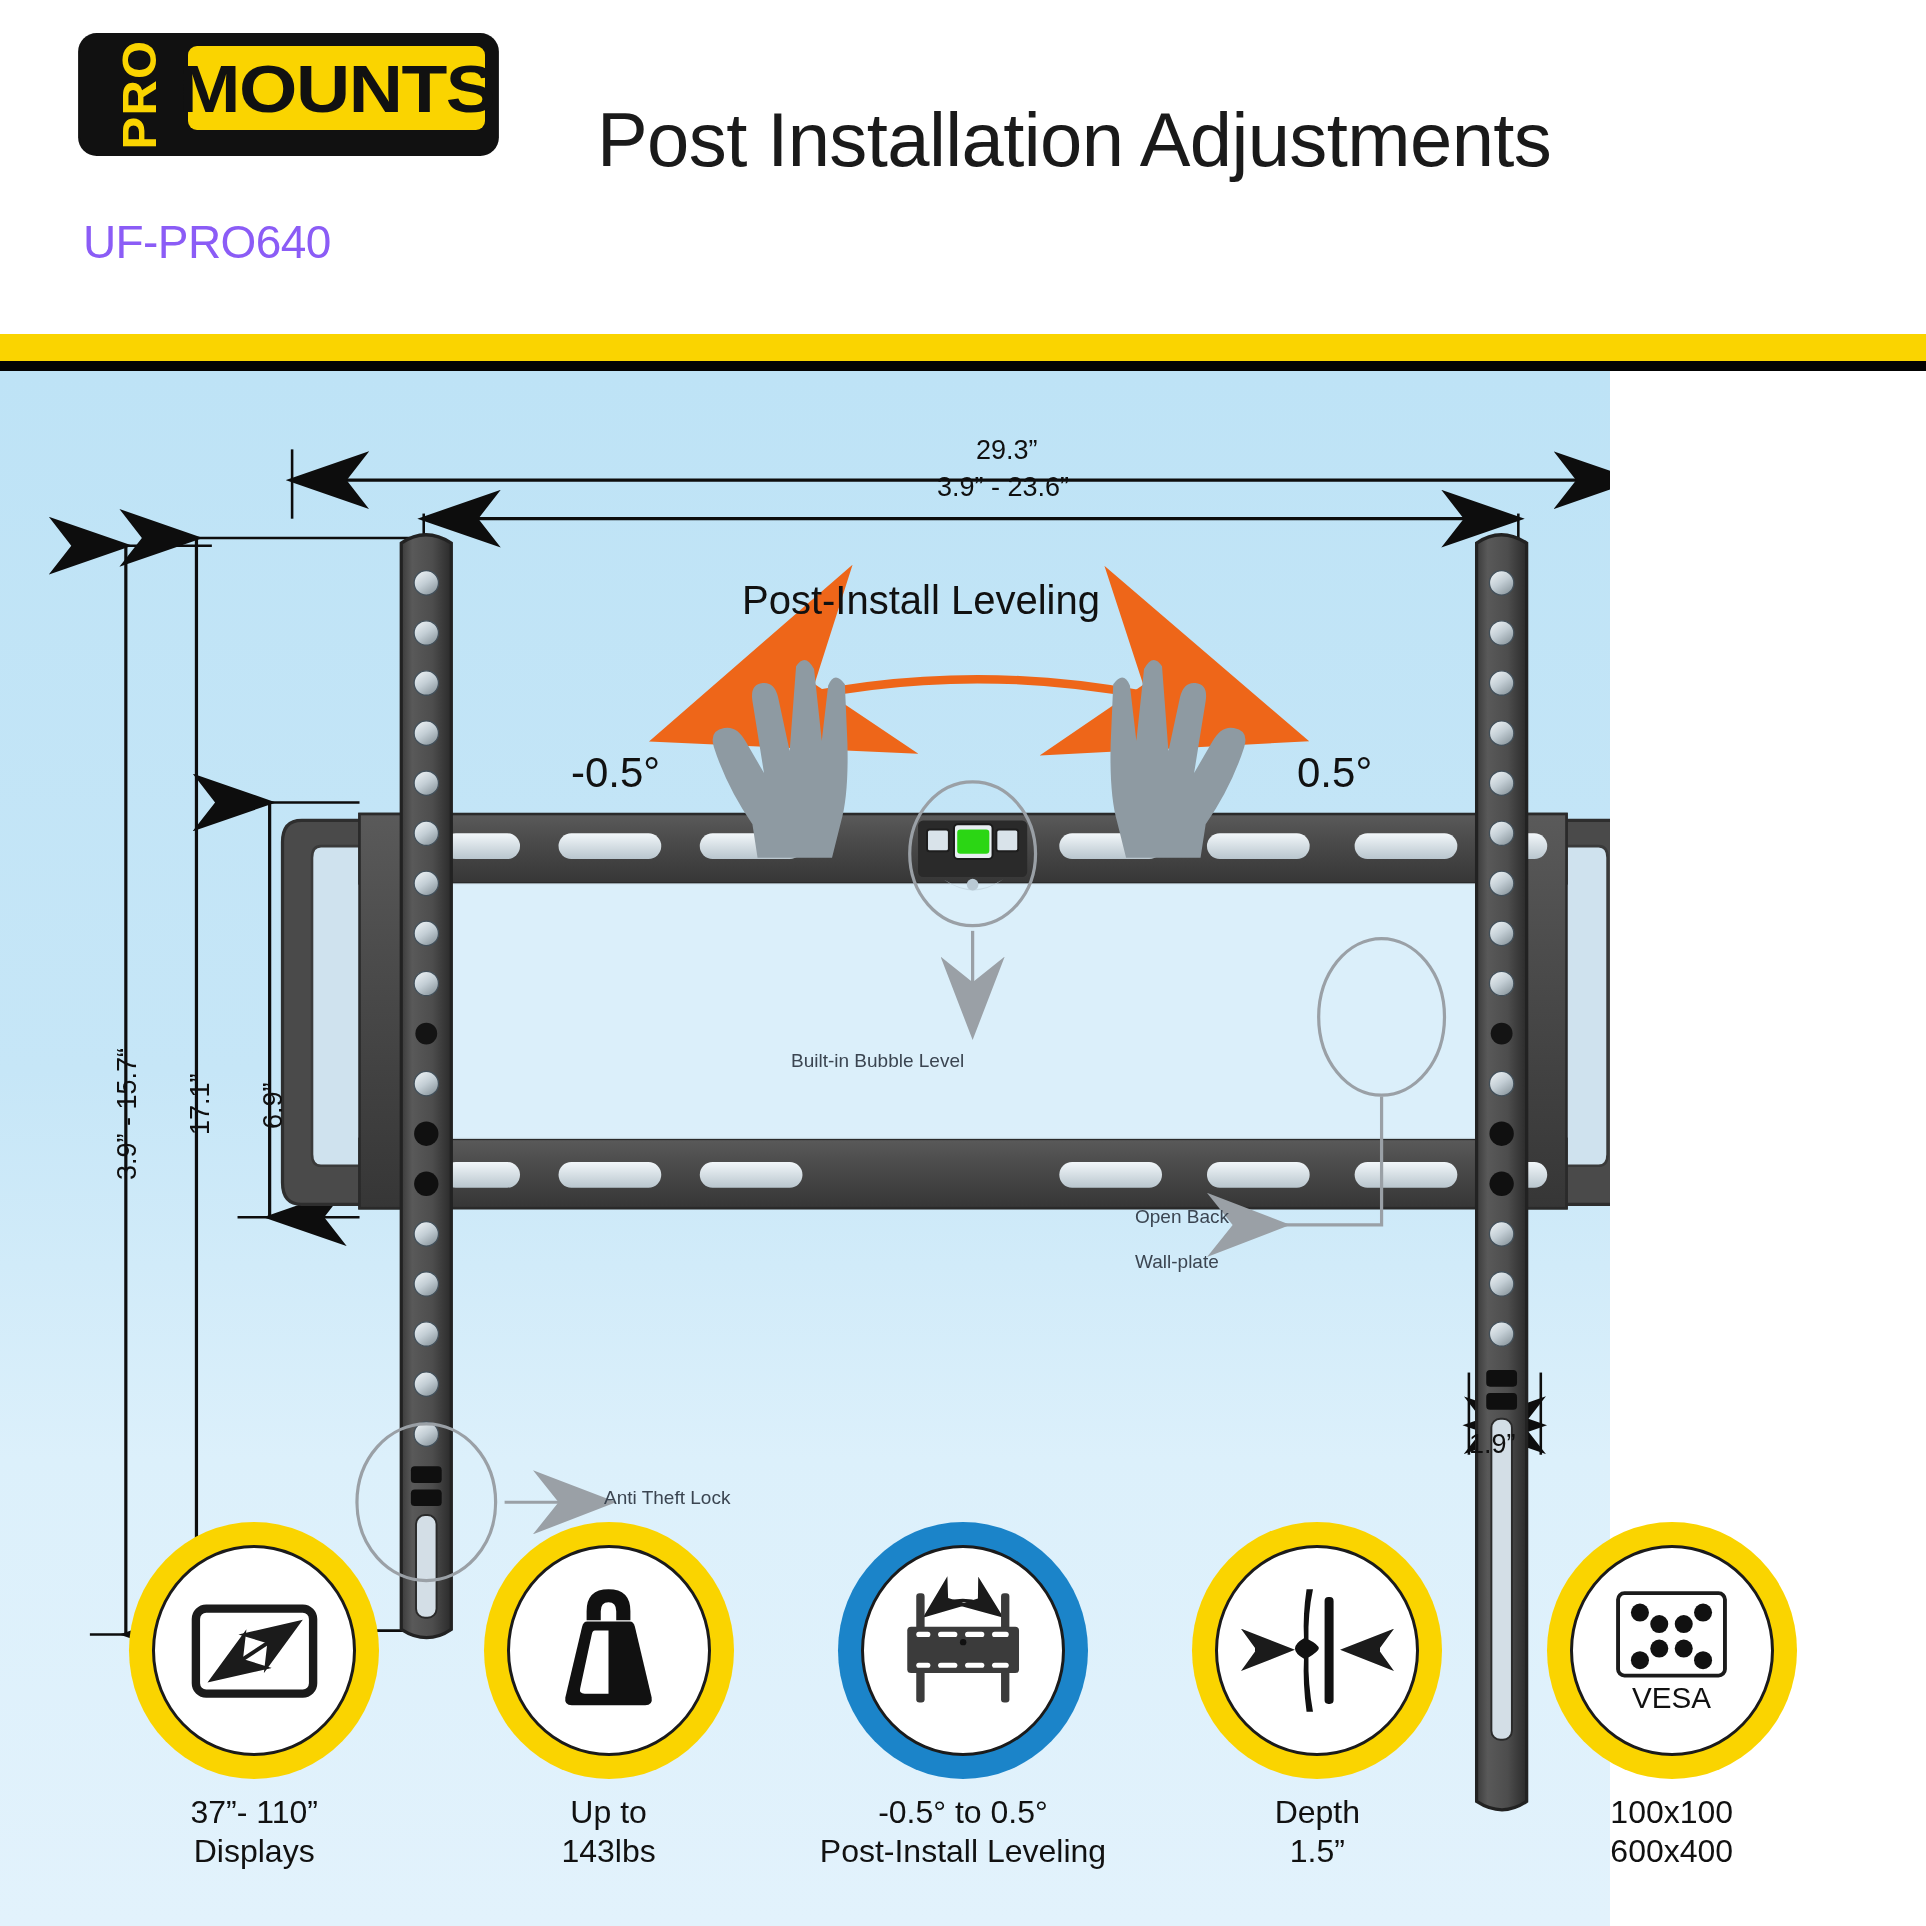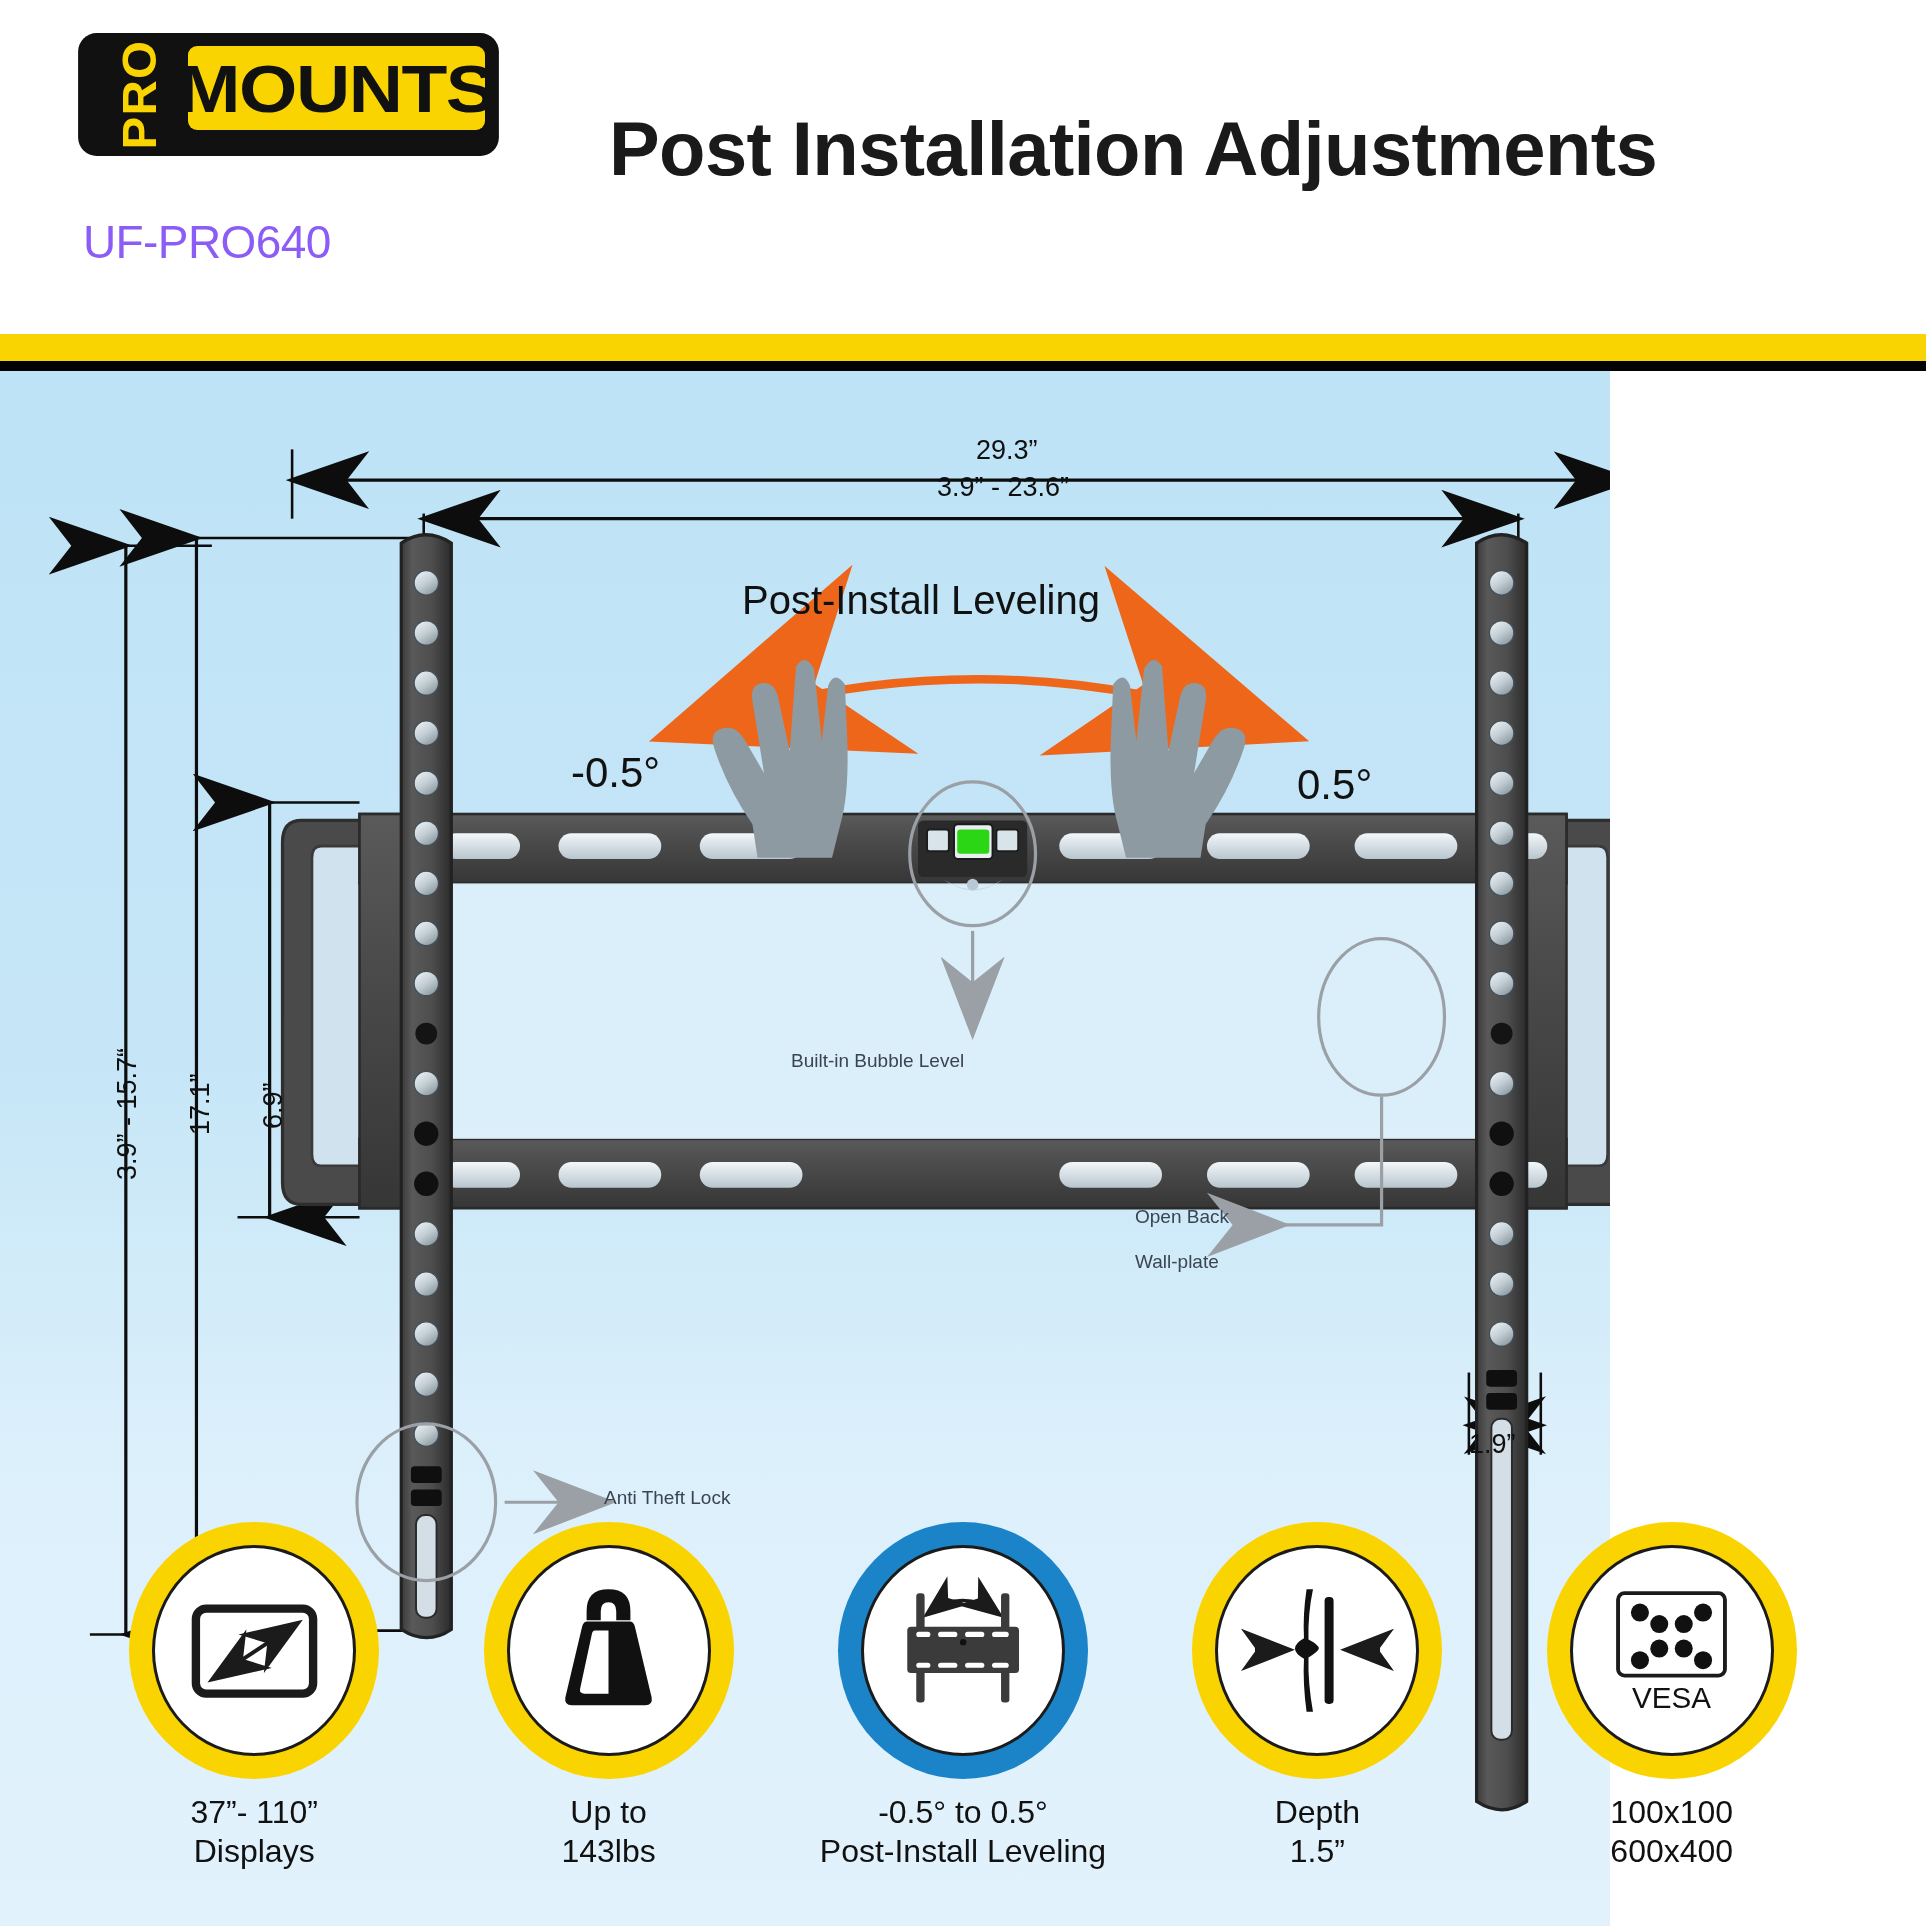--- a/index.html
+++ b/index.html
@@ -46,23 +46,23 @@
     letter-spacing:-1.3px;line-height:1;
     transform:scaleX(1.12);
     font-family:"Liberation Sans", sans-serif;
   }
   .model{
     position:absolute;left:83px;top:215px;
     font-size:46px;font-weight:normal;color:#8b5cf6;
     letter-spacing:-0.6px;
   }
   .title{
-    position:absolute;left:597px;top:105px;
-    font-size:76px;color:#1A1A1A;font-weight:700;
-    letter-spacing:-0.6px;white-space:nowrap;margin-left:12px;
+    position:absolute;left:597px;top:96px;
+    font-size:76px;color:#1A1A1A;font-weight:400;
+    letter-spacing:-0.6px;white-space:nowrap;
   }
   .yellow-bar{
     position:absolute;left:0;top:334px;width:1926px;height:27px;
     background:#FAD400;
   }
   .black-bar{
     position:absolute;left:0;top:361px;width:1926px;height:10.3px;
     background:#030303;
   }
 
@@ -385,21 +385,21 @@
     <div class="dim" style="left:976px;top:64px;">29.3”</div>
     <div class="dim" style="left:905px;top:101px;margin-left:32px;">3.9” - 23.6”</div>
     <div class="dim rot" style="left:112px;top:809px;">3.9” - 15.7“</div>
     <div class="dim rot" style="left:185px;top:764px;">17.1”</div>
     <div class="dim rot" style="left:258px;top:758px;">6.9”</div>
     <div class="dim" style="left:1727px;top:109px;">1.5”</div>
     <div class="dim" style="left:1469px;top:1058px;">1.9”</div>
 
     <div class="leveltitle" style="left:742px;top:207px;">Post-Install Leveling</div>
     <div class="angle" style="left:571px;top:378px;">-0.5°</div>
-    <div class="angle" style="left:1297px;top:390px;">0.5°</div>
+    <div class="angle" style="left:1297px;top:378px;">0.5°</div>
 
     <div class="callout" style="left:791px;top:679px;">Built-in Bubble Level</div>
     <div class="callout" style="left:604px;top:1116px;">Anti Theft Lock</div>
     <div class="callout" style="left:1135px;top:835px;">Open Back</div>
     <div class="callout" style="left:1135px;top:880px;">Wall-plate</div>
 
   </div>
 
   <div class="features">
 

